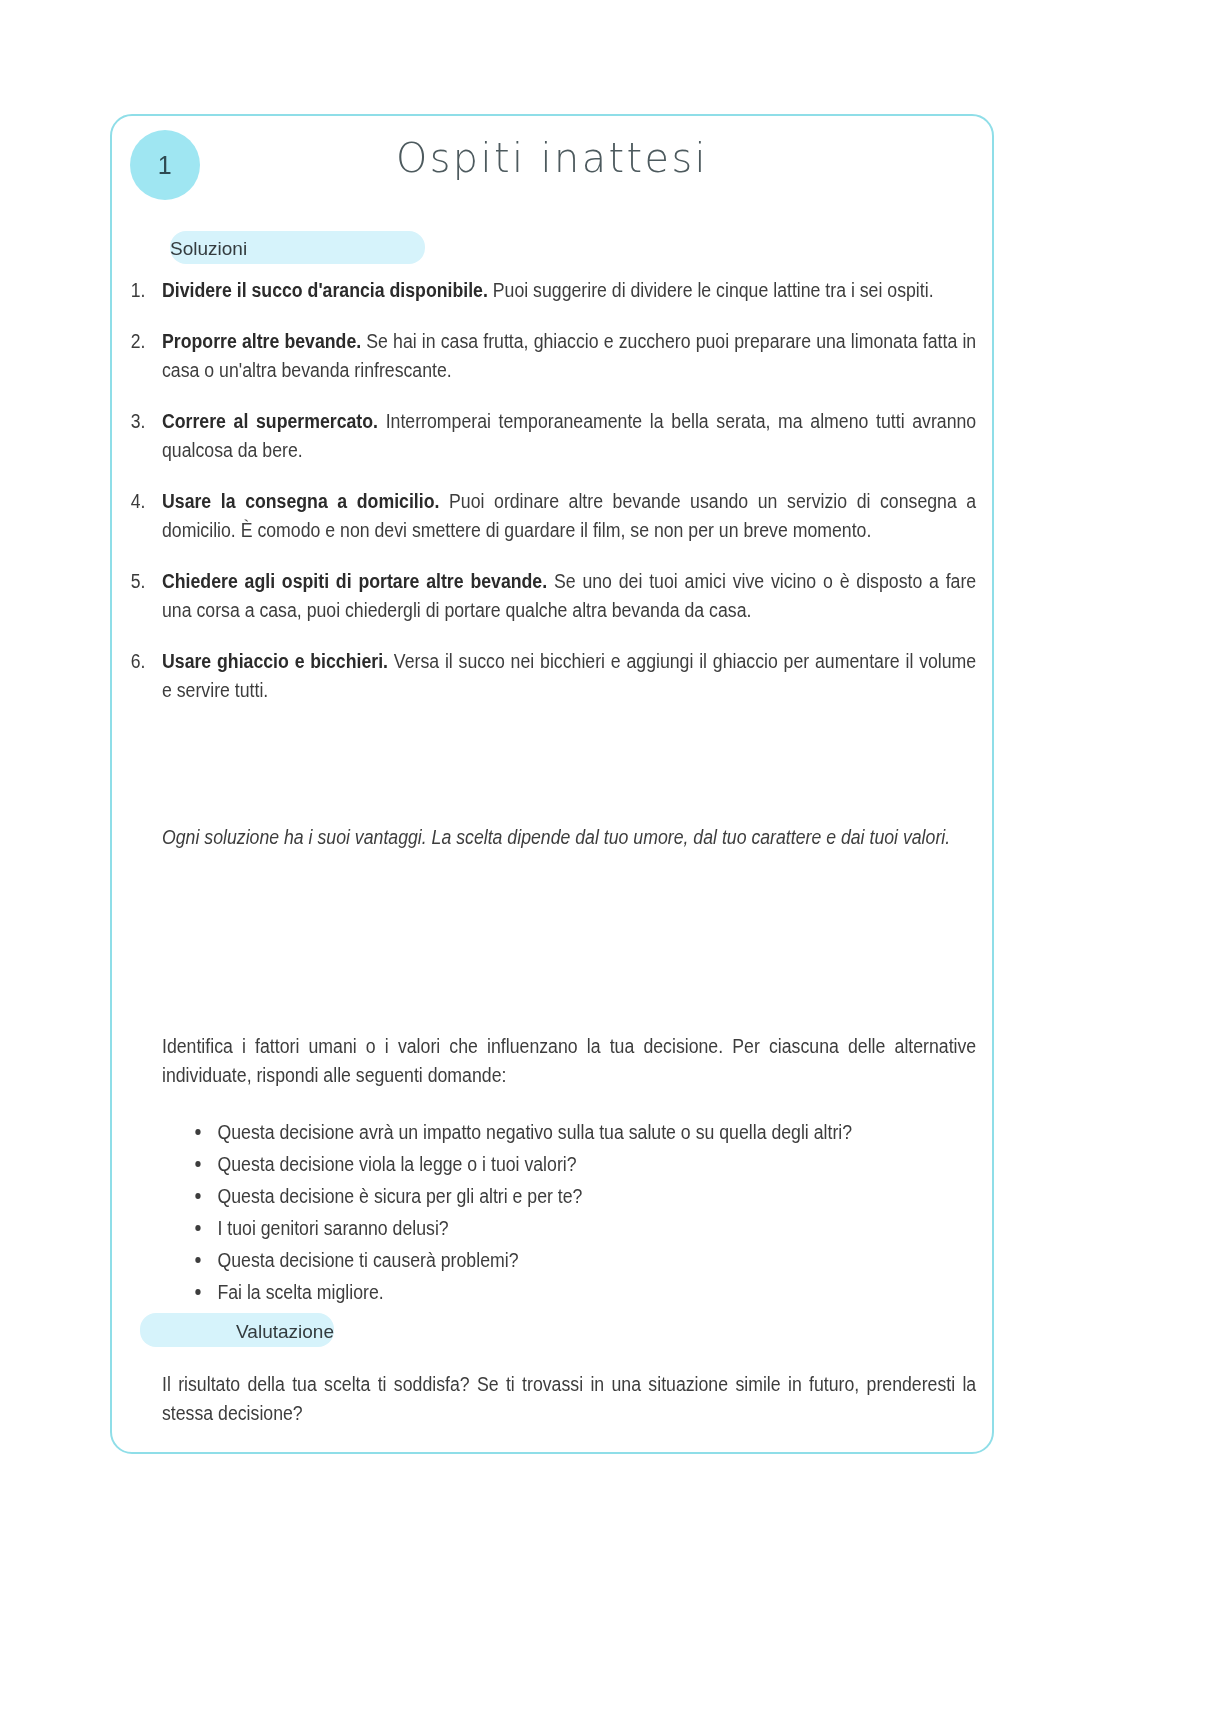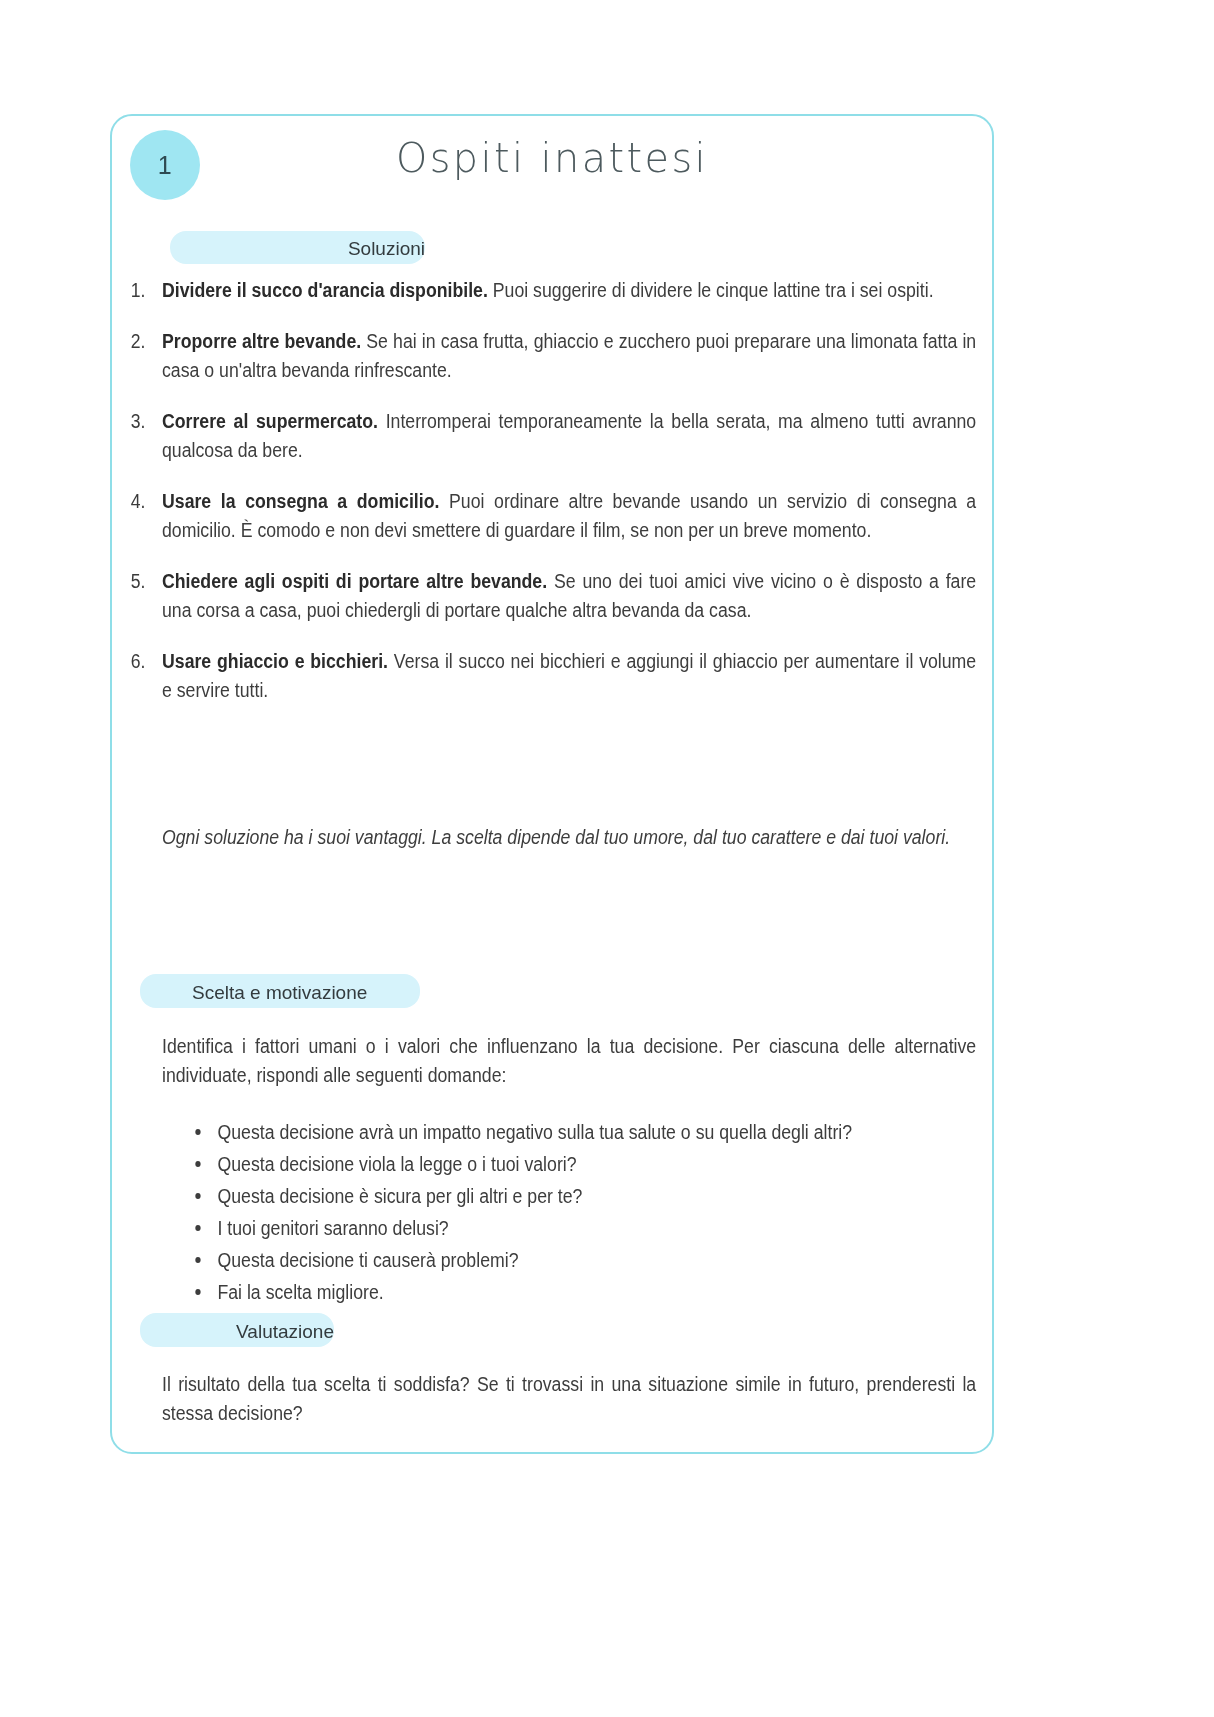--- a/index.html
+++ b/index.html
@@ -76,21 +76,21 @@
     box-sizing: border-box;
     white-space: nowrap;
   }
   .badge-soluzioni {
     position: absolute;
     left: 58px;
     top: 115px;
     width: 255px;
     height: 33px;
     padding-top: 8px;
-    text-align: right;
+    text-align: left;
   }
   .badge-scelta {
     position: absolute;
     left: 28px;
     top: 858px;
     width: 280px;
     height: 34px;
     padding: 9px 0 0 52px;
   }
   .badge-valutazione {
@@ -257,21 +257,20 @@
 
     <div class="sol-item">
       <div class="sol-num">6.</div>
       <div class="sol-body"><b>Usare ghiaccio e bicchieri.</b><span> Versa il succo nei bicchieri e aggiungi il ghiaccio per aumentare il volume e servire tutti.</span></div>
     </div>
 
   </div>
 
   <div class="closing-note">Ogni soluzione ha i suoi vantaggi. La scelta dipende dal tuo umore, dal tuo carattere e dai tuoi valori.</div>
 
-  <div class="badge badge-scelta">Scelta e motivazione</div>
 
   <div class="scelta-intro">Identifica i fattori umani o i valori che influenzano la tua decisione. Per ciascuna delle alternative individuate, rispondi alle seguenti domande:</div>
 
   <ul class="question-list">
     <li><span class="bullet"></span><span>Questa decisione avrà un impatto negativo sulla tua salute o su quella degli altri?</span></li>
     <li><span class="bullet"></span><span>Questa decisione viola la legge o i tuoi valori?</span></li>
     <li><span class="bullet"></span><span>Questa decisione è sicura per gli altri e per te?</span></li>
     <li><span class="bullet"></span><span>I tuoi genitori saranno delusi?</span></li>
     <li><span class="bullet"></span><span>Questa decisione ti causerà problemi?</span></li>
     <li><span class="bullet"></span><span>Fai la scelta migliore.</span></li>

